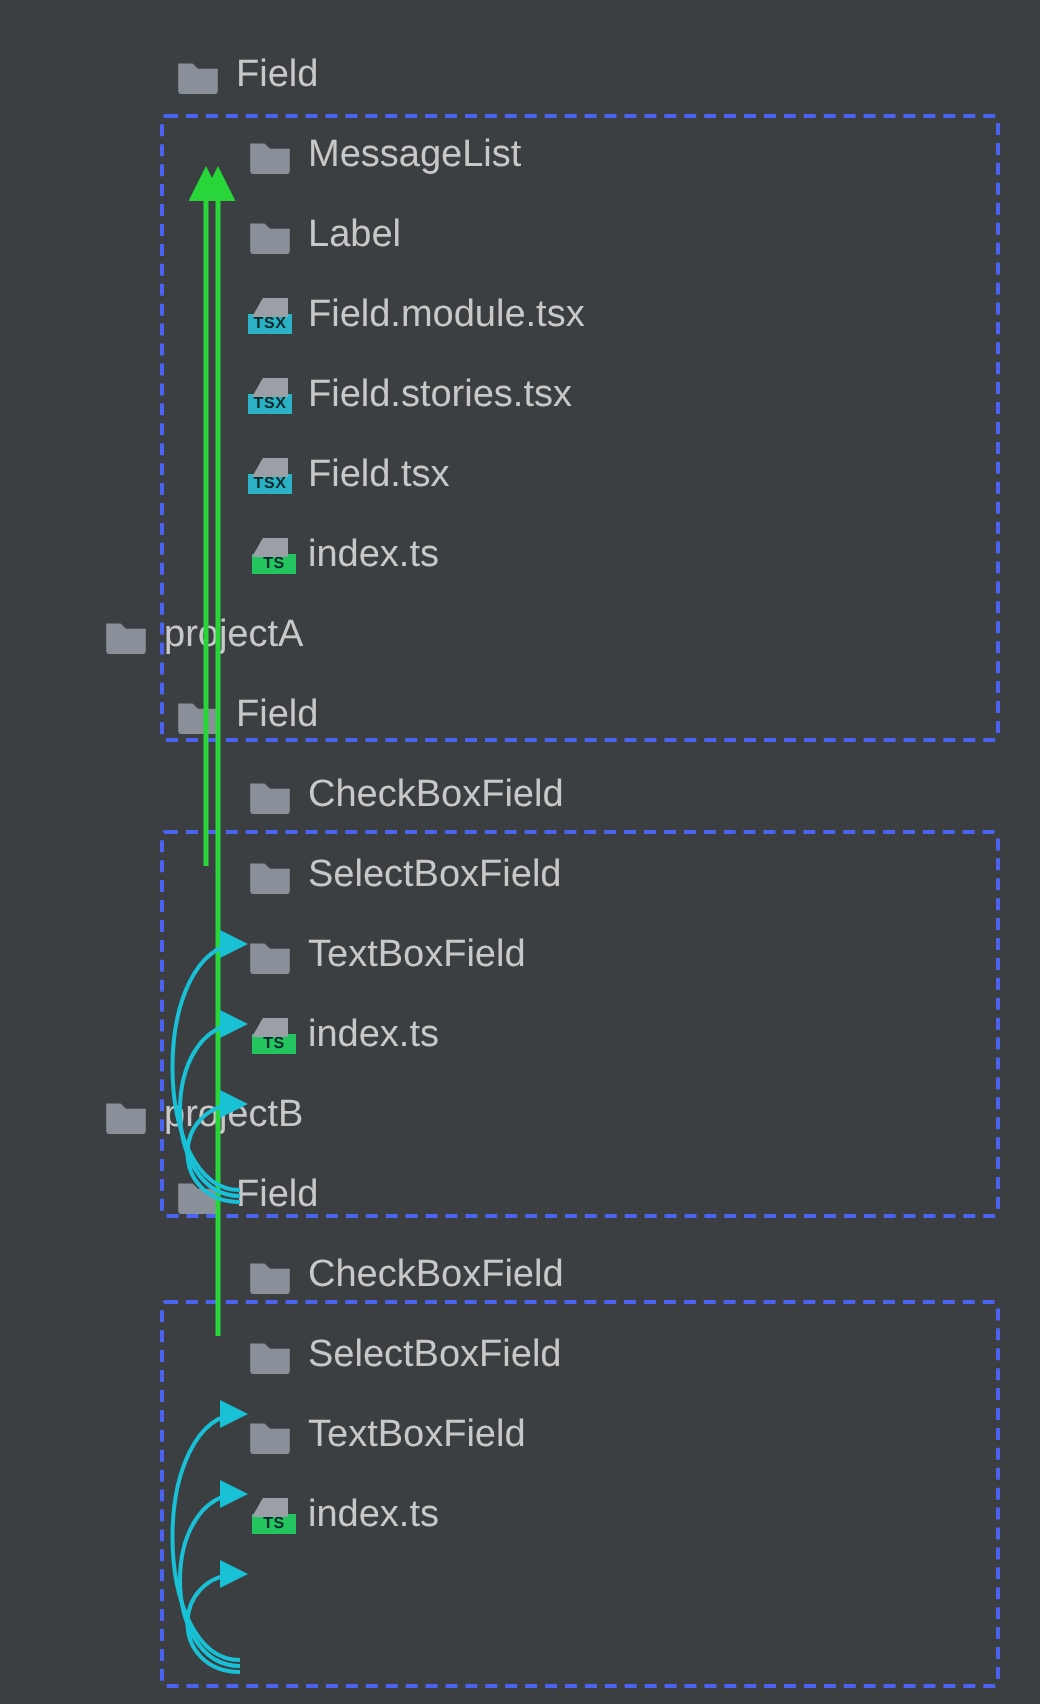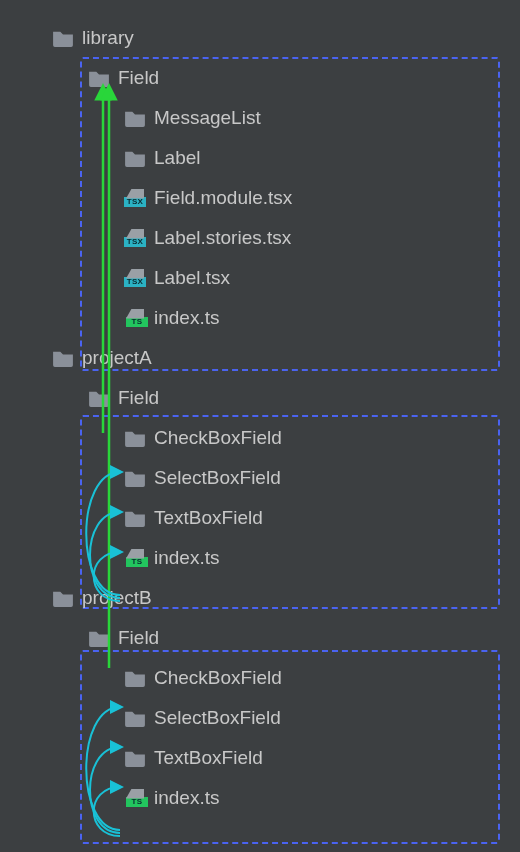--- a/index.html
+++ b/index.html
@@ -76,28 +76,20 @@
 </style>
 </head>
 <body>
 
 <div class="dashed-box" style="left:80px; top:57px; width:420px; height:314px;"></div>
 <div class="dashed-box" style="left:80px; top:415px; width:420px; height:194px;"></div>
 <div class="dashed-box" style="left:80px; top:650px; width:420px; height:194px;"></div>
 
 <div class="tree">
 
-  <div class="row" style="margin-left:0px">
-    <span class="icon">
-      <svg class="folder-svg" viewBox="0 0 24 20">
-          <path fill="#8a9099" d="M1 3h8l3 3h11v12a2 2 0 0 1-2 2H3a2 2 0 0 1-2-2z"></path>
-        </svg>
-    </span>
-    <span class="label">library</span>
-  </div>
 
   <div class="row" style="margin-left:36px">
     <span class="icon">
       <svg class="folder-svg" viewBox="0 0 24 20">
           <path fill="#8a9099" d="M1 3h8l3 3h11v12a2 2 0 0 1-2 2H3a2 2 0 0 1-2-2z"></path>
         </svg>
     </span>
     <span class="label">Field</span>
   </div>
 
@@ -126,30 +118,30 @@
       </span>
     <span class="label">Field.module.tsx</span>
   </div>
   <div class="row" style="margin-left:72px">
     <span class="icon">
         <span class="badge">
           <span class="fold"></span>
           <span class="tag tag-tsx">TSX</span>
         </span>
       </span>
-    <span class="label">Label.stories.tsx</span>
+    <span class="label">Field.stories.tsx</span>
   </div>
   <div class="row" style="margin-left:72px">
     <span class="icon">
         <span class="badge">
           <span class="fold"></span>
           <span class="tag tag-tsx">TSX</span>
         </span>
       </span>
-    <span class="label">Label.tsx</span>
+    <span class="label">Field.tsx</span>
   </div>
   <div class="row" style="margin-left:72px">
     <span class="icon">
         <span class="badge">
           <span class="fold"></span>
           <span class="tag tag-ts">TS</span>
         </span>
       </span>
     <span class="label">index.ts</span>
   </div>

